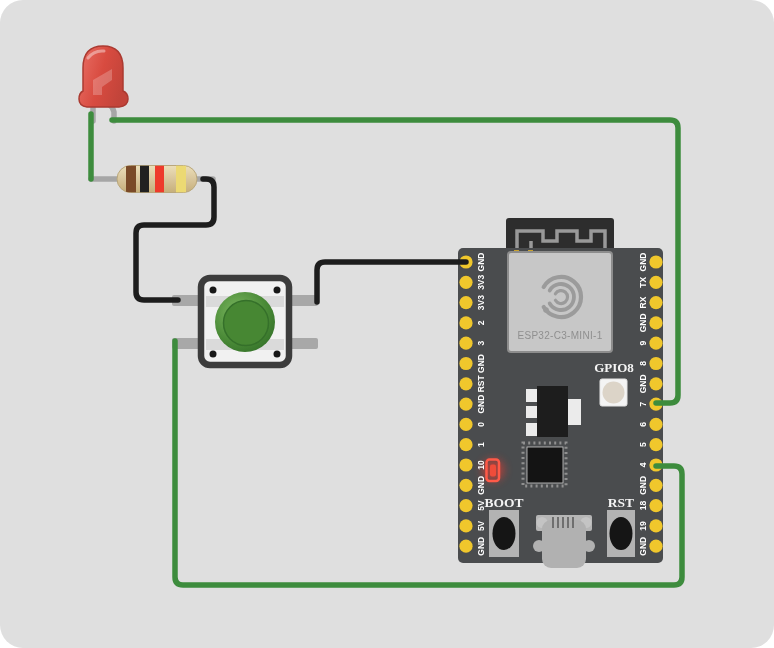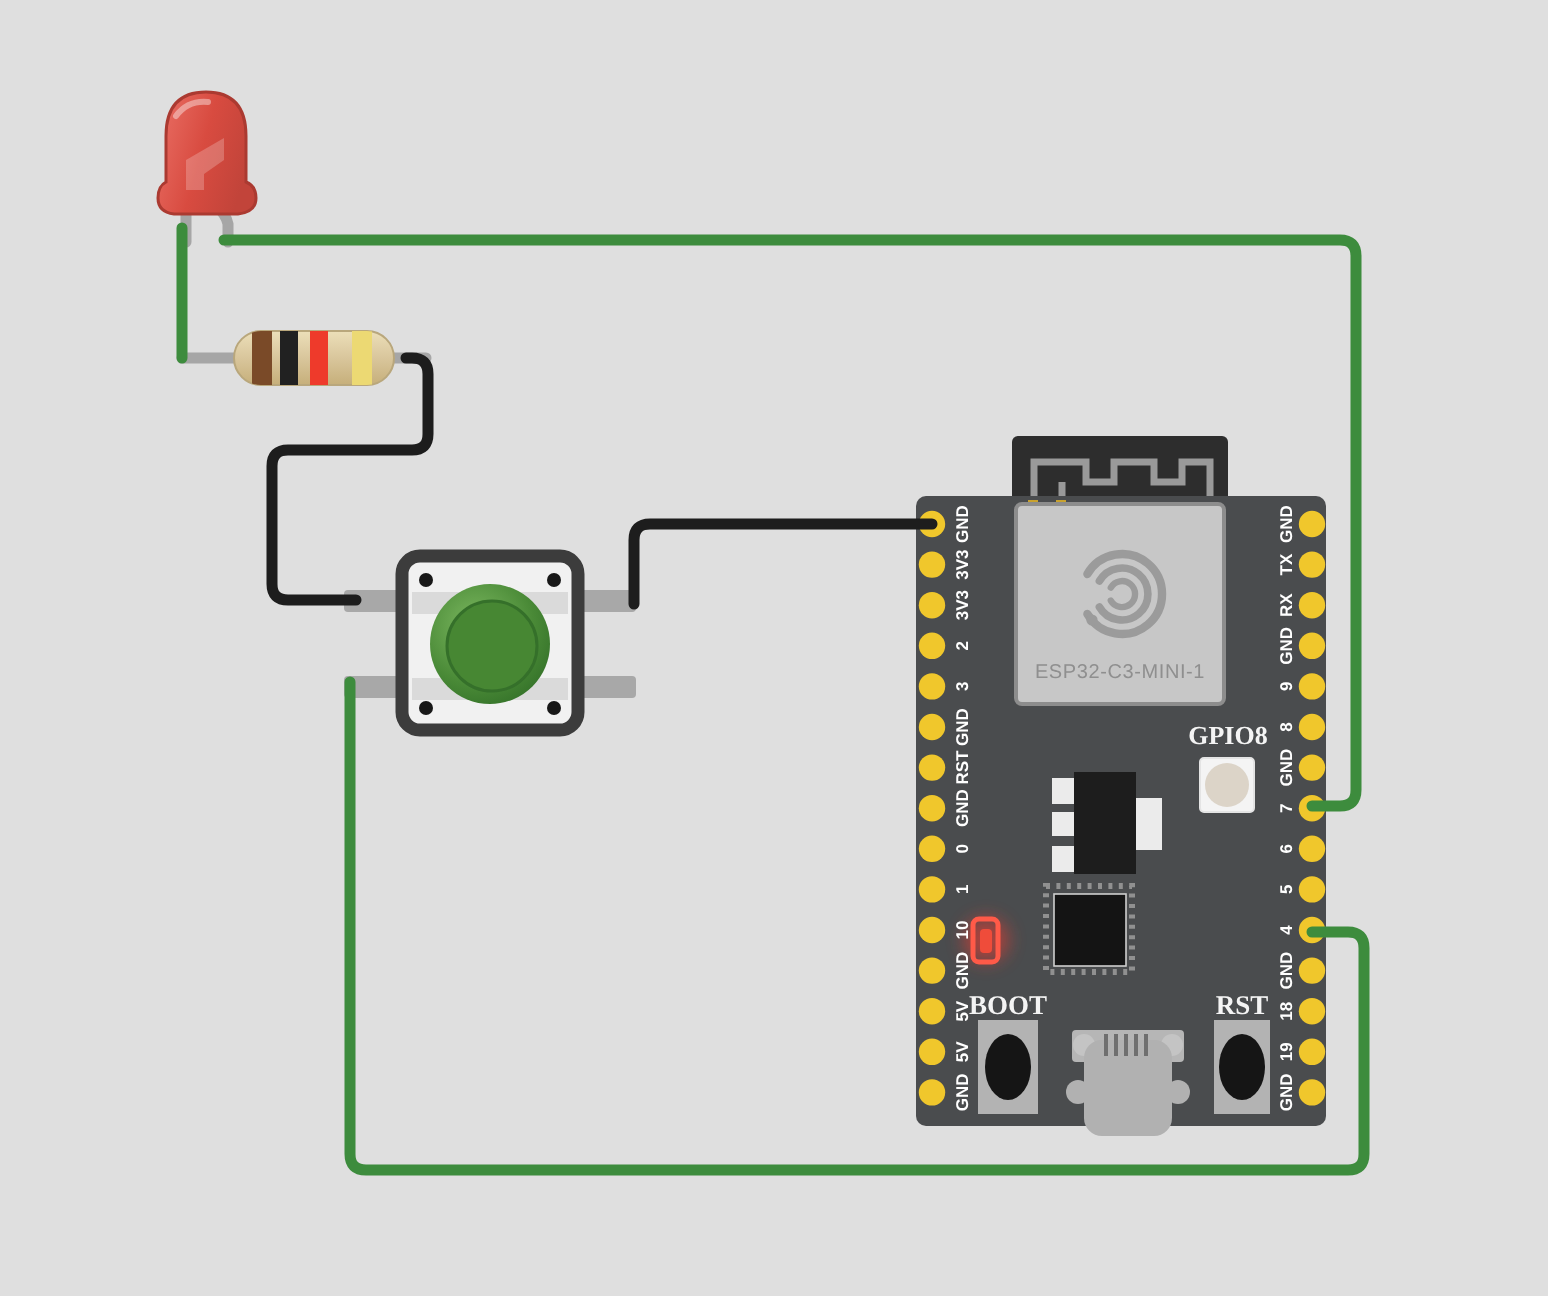--- a/index.html
+++ b/index.html
@@ -2,20 +2,21 @@
 <html><head>
 <meta charset="utf-8">
 <style>
   html,body{margin:0;padding:0;}
   #stage{
     position:relative;
     width:774px;height:648px;
     background:#dfdfdf;
     overflow:hidden;
     font-family:"Liberation Sans",sans-serif;
+    border-radius:23px;
   }
   svg{position:absolute;left:0;top:0;}
   .pinlabel{
     font-family:"Liberation Sans",sans-serif;
     font-size:8.5px;font-weight:bold;fill:#ffffff;
   }
   .serif-label{
     font-family:"Liberation Serif",serif;
     font-weight:bold;fill:#f4f4f4;
   }

